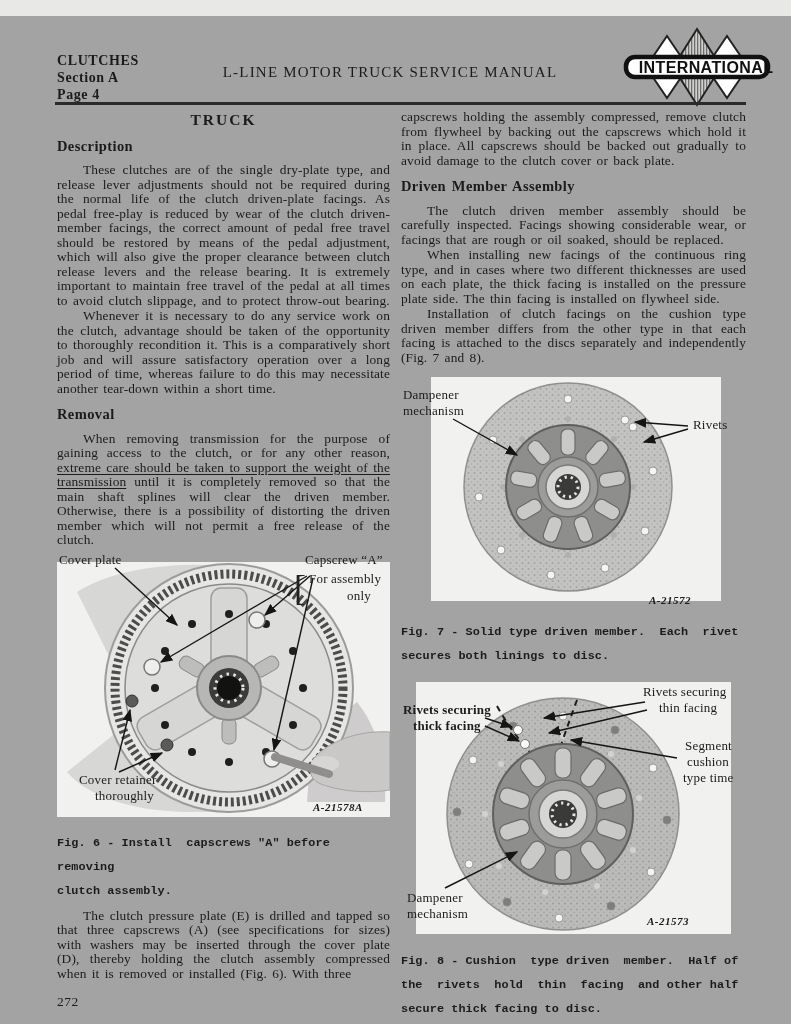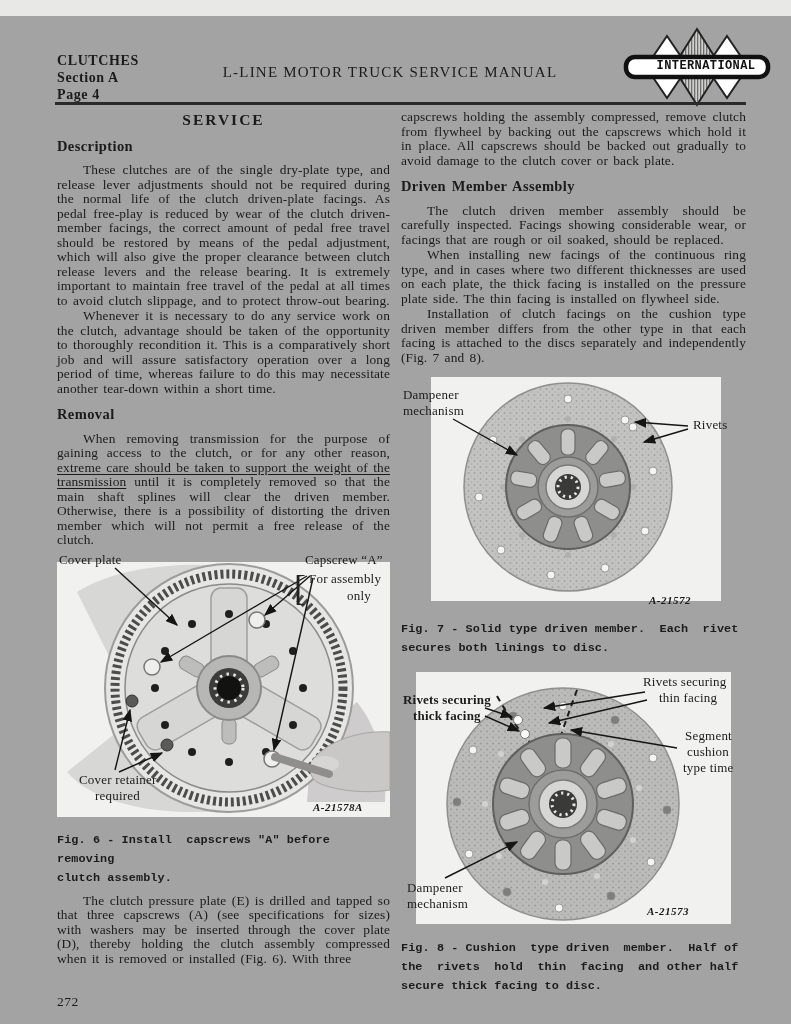--- a/index.html
+++ b/index.html
@@ -9,21 +9,21 @@
     background:#a3a3a3; color:#1b1b1b;
     font-family:"Liberation Serif", serif;
     overflow:hidden;
   }
   
   .hdr-section { position:absolute; left:57px; top:36px; font-weight:700; font-size:14px; line-height:17px; letter-spacing:.6px; }
   .hdr-title { position:absolute; left:170px; top:48px; width:440px; text-align:center; font-size:15px; letter-spacing:1.2px; font-weight:400; }
   .logo { position:absolute; left:622px; top:10px; width:150px; height:82px; }
   .logo svg { position:absolute; left:0; top:0; }
   .logo-text { position:absolute; left:6px; top:33px; width:156px; text-align:center;
-    font-family:Liberation Mono, monospace; font-weight:700; font-size:12px; letter-spacing:.4px; color:#111; }
+    font-family:Liberation Sans, sans-serif; font-weight:700; font-size:16px; letter-spacing:.4px; color:#111; }
   .hdr-rule { position:absolute; left:55px; top:86px; width:691px; height:3px; background:#2a2a2a; }
   
   .col { position:absolute; text-align:justify; font-size:13.4px; line-height:14.5px; word-spacing:.13em; letter-spacing:.01em; }
   .col-left  { left:57px;  top:95px; width:333px; }
   .col-right { left:401px; top:94px; width:345px; }
   .p { text-indent:26px; margin-bottom:1px; }
   .p.noindent { text-indent:0; }
   .h-center { text-align:center; font-weight:700; font-size:15.5px; letter-spacing:2px; margin:2px 0 10px 0; }
   .h-sub { font-weight:700; font-size:14.5px; letter-spacing:.4px; text-align:left; margin:11px 0 10px 0; }
   .u { text-decoration:underline; text-underline-offset:2px; }
@@ -33,21 +33,21 @@
   .fig svg { position:absolute; left:0; top:0; }
   .fig6 { width:333px; height:272px; margin-top:4px; }
   .fig7 { width:345px; height:238px; margin-top:10px; }
   .fig8 { width:345px; height:262px; margin-top:12px; }
   .flabel { position:absolute; font-size:13px; line-height:15px; letter-spacing:.2px; word-spacing:normal; text-indent:0; white-space:nowrap; }
   .flabel.b { font-weight:700; }
   .flabel.ctr { text-align:right; }
   .flabel.rt { text-align:right; }
   .photo-id { position:absolute; font-style:italic; font-weight:700; font-size:11px; letter-spacing:.5px; }
   .bracket { position:absolute; font-size:36px; font-weight:400; line-height:36px; color:#222; }
-  .caption { font-family:"Liberation Mono", monospace; font-weight:700; font-size:11.8px; line-height:19px;
+  .caption { font-family:"Liberation Mono", monospace; font-weight:700; font-size:11.8px; line-height:24px;
     white-space:pre-wrap; text-align:left; word-spacing:0; letter-spacing:.1px; margin-top:7px; text-indent:0; }
 </style>
 </head>
 <body>
 
 <div class="page">
 
   <div class="hdr-section">
     <div>CLUTCHES</div>
     <div>Section A</div>
@@ -66,21 +66,21 @@
       <polygon points="45,10 66,41 45,72 24,41" fill="#fff" stroke="#222" stroke-width="2"></polygon>
       <polygon points="105,10 126,41 105,72 84,41" fill="#fff" stroke="#222" stroke-width="2"></polygon>
       <polygon points="75,3 99,41 75,79 51,41" fill="url(#hatch)" stroke="#222" stroke-width="2"></polygon>
       <rect x="4" y="31" width="142" height="20" rx="9" fill="#fff" stroke="#111" stroke-width="4.5"></rect>
     </svg>
     <div class="logo-text">INTERNATIONAL</div>
   </div>
   <div class="hdr-rule"></div>
 
   <div class="col col-left">
-    <div class="h-center">SERVICE</div>
+    <div class="h-center">TRUCK</div>
     <div class="h-sub">Description</div>
     <p class="p">These clutches are of the single dry-plate type, and release lever adjustments should not be required during the normal life of the clutch driven-plate facings.  As pedal free-play is reduced by wear of the clutch driven-member facings, the correct amount of pedal free travel should be restored by means of the pedal adjustment, which will also give the proper clearance between clutch release levers and the release bearing.  It is extremely important to maintain free travel of the pedal at all times to avoid clutch slippage, and to protect throw-out bearing.</p>
     <p class="p">Whenever it is necessary to do any service work on the clutch, advantage should be taken of the opportunity to thoroughly recondition it.  This is a comparatively short job and will assure satisfactory operation over a long period of time, whereas failure to do this may necessitate another tear-down within a short time.</p>
     <div class="h-sub">Removal</div>
     <p class="p"><span>When removing transmission for the purpose of gaining access to the clutch, or for any other reason, </span><span class="u">extreme care should be taken to support the weight of the transmission</span><span> until it is completely removed so that the main shaft splines will clear the driven member.  Otherwise, there is a possibility of distorting the driven member which will not permit a free release of the clutch.</span></p>
 
     <div class="fig fig6">
       <svg width="333" height="272" viewBox="0 0 333 272">
         <defs>
           <marker id="ah6" markerWidth="9" markerHeight="7" refX="8" refY="3.5" orient="auto">
@@ -152,21 +152,21 @@
           <line x1="58" y1="218" x2="73" y2="158" marker-end="url(#ah6)"></line>
           <line x1="62" y1="220" x2="105" y2="201" marker-end="url(#ah6)"></line>
         </g>
       </svg>
       <div class="flabel" style="left:2px; top:0px;">Cover plate</div>
       <div class="flabel" style="left:248px; top:0px;">Capscrew “A”</div>
       <div class="bracket" style="left:237px; top:18px;">[</div>
       <div class="flabel" style="left:252px; top:19px;">For assembly</div>
       <div class="flabel" style="left:290px; top:36px;">only</div>
       <div class="flabel ctr" style="left:22px; top:220px;">Cover retainer</div>
-      <div class="flabel ctr" style="left:38px; top:236px;">required</div>
+      <div class="flabel ctr" style="left:38px; top:236px;">thoroughly</div>
       <div class="photo-id" style="left:256px; top:248px;">A-21578A</div>
     </div>
     <div class="caption">Fig. 6 - Install  capscrews "A" before removing
 clutch assembly.</div>
 
     <p class="p" style="margin-top:6px;">The clutch pressure plate (E) is drilled and tapped so that three capscrews (A) (see specifications for sizes) with washers may be inserted through the cover plate (D), thereby holding the clutch assembly compressed when it is removed or installed (Fig. 6).  With three</p>
   </div>
 
   <div class="col col-right">
     <p class="p noindent">capscrews holding the assembly compressed, remove clutch from flywheel by backing out the capscrews which hold it in place.  All capscrews should be backed out gradually to avoid damage to the clutch cover or back plate.</p>

